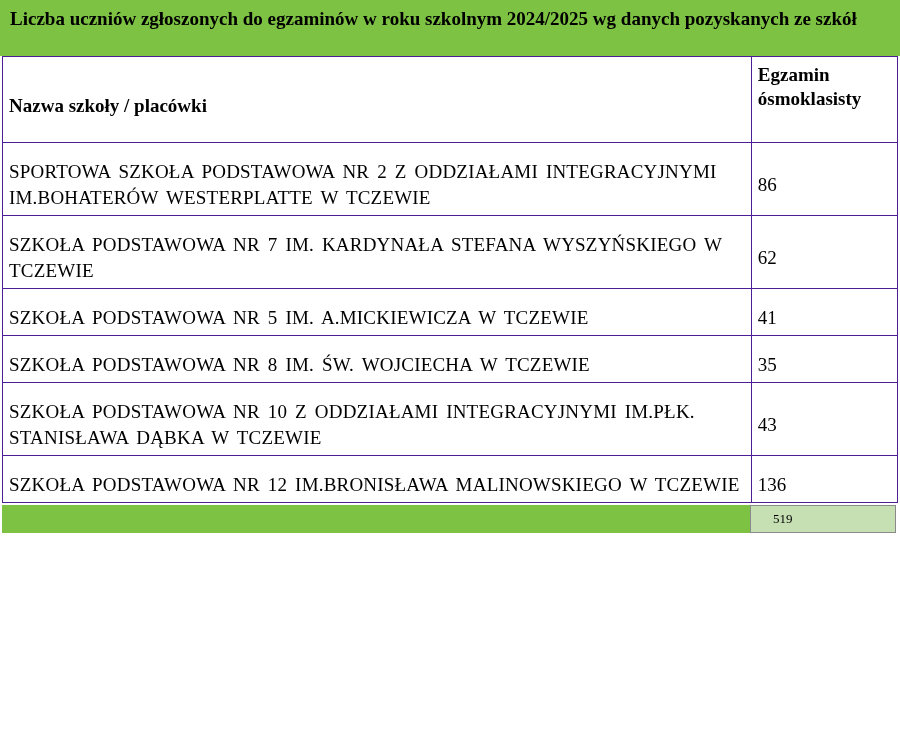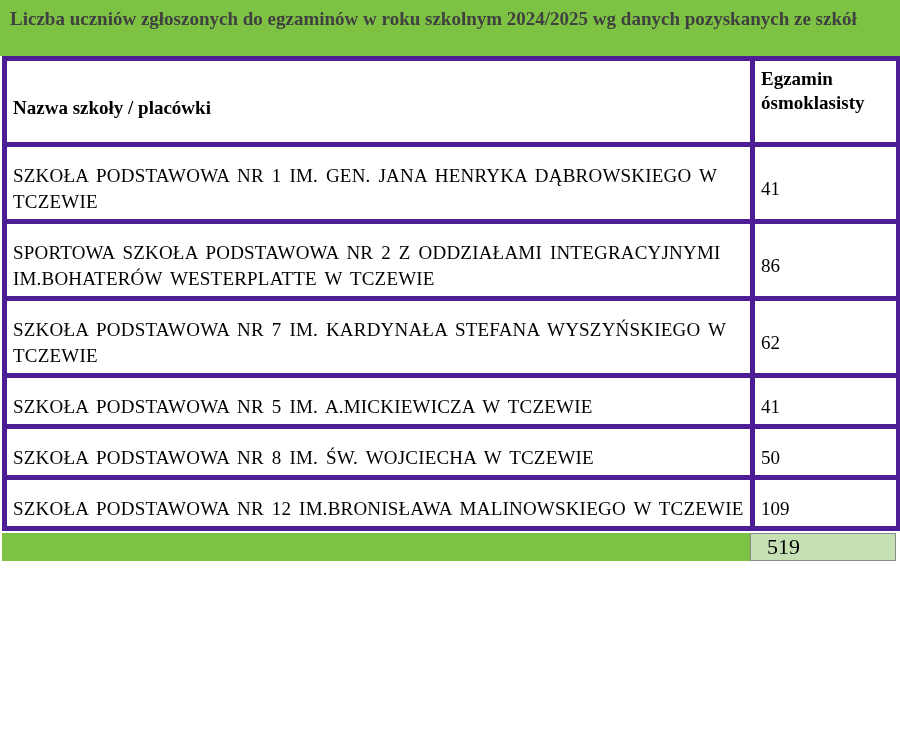--- a/index.html
+++ b/index.html
@@ -18,21 +18,21 @@
   .sheet {
     width: 900px;
     height: 750px;
     box-sizing: border-box;
     position: relative;
   }
 
   
   .title-banner {
     background: #7DC242;
-    color: #404040;
+    color: #000000;
     font-family: "Liberation Serif", serif;
     font-weight: bold;
     font-size: 19px;
     line-height: 25px;
     padding: 6px 8px 8px 10px;
     box-sizing: border-box;
     width: 900px;
     height: 56px;
   }
 
@@ -41,21 +41,21 @@
     border-collapse: collapse;
     table-layout: fixed;
     width: 896px;
     margin-left: 2px;
     border: 1px solid #8a8a8a;
   }
   table.data col.c-name { width: 748px; }
   table.data col.c-val  { width: 146px; }
 
   table.data th, table.data td {
-    border: 5px solid #4c1d95;
+    border: 1px solid #4c1d95;
     vertical-align: middle;
     padding: 16px 6px 4px 6px;
     box-sizing: border-box;
   }
 
   thead th {
     font-family: "Liberation Serif", serif;
     font-weight: bold;
     font-size: 19px;
     line-height: 24px;
@@ -95,23 +95,23 @@
     background: #7DC242;
     border: 1px solid #7DC242;
     box-sizing: border-box;
   }
   .total-value {
     width: 146px;
     background: #C6E0B4;
     border: 1px solid #8a8a8a;
     box-sizing: border-box;
     font-family: "Liberation Serif", serif;
-    font-size: 22px;
+    font-size: 13px;
     line-height: 24px;
-    padding: 1px 16px;
+    padding: 1px 22px;
     text-align: left;
   }
 </style>
 </head>
 <body>
 
 <div class="sheet">
 
   <div class="title-banner">Liczba uczniów zgłoszonych do egzaminów w roku szkolnym 2024/2025 wg danych pozyskanych ze szkół</div>
 
@@ -121,42 +121,42 @@
       <col class="c-val">
     </colgroup>
     <thead>
       <tr>
         <th class="head-name">Nazwa szkoły / placówki</th>
         <th class="head-val">Egzamin ósmoklasisty</th>
       </tr>
     </thead>
     <tbody>
       <tr>
-        <td class="school">SZKOŁA PODSTAWOWA NR 1 IM. GEN. JANA HENRYKA DĄBROWSKIEGO W TCZEWIE</td>
-        <td class="value">41</td>
-      </tr>
-      <tr>
         <td class="school">SPORTOWA SZKOŁA PODSTAWOWA NR 2 Z ODDZIAŁAMI INTEGRACYJNYMI IM.BOHATERÓW WESTERPLATTE W TCZEWIE</td>
         <td class="value">86</td>
       </tr>
       <tr>
         <td class="school">SZKOŁA PODSTAWOWA NR 7 IM. KARDYNAŁA STEFANA WYSZYŃSKIEGO W TCZEWIE</td>
         <td class="value">62</td>
       </tr>
       <tr>
         <td class="school">SZKOŁA PODSTAWOWA NR 5 IM. A.MICKIEWICZA W TCZEWIE</td>
         <td class="value">41</td>
       </tr>
       <tr>
         <td class="school">SZKOŁA PODSTAWOWA NR 8 IM. ŚW. WOJCIECHA W TCZEWIE</td>
-        <td class="value">50</td>
+        <td class="value">35</td>
+      </tr>
+      <tr>
+        <td class="school">SZKOŁA PODSTAWOWA NR 10 Z ODDZIAŁAMI INTEGRACYJNYMI IM.PŁK. STANISŁAWA DĄBKA W TCZEWIE</td>
+        <td class="value">43</td>
       </tr>
       <tr>
         <td class="school">SZKOŁA PODSTAWOWA NR 12 IM.BRONISŁAWA MALINOWSKIEGO W TCZEWIE</td>
-        <td class="value">109</td>
+        <td class="value">136</td>
       </tr>
     </tbody>
   </table>
 
   <div class="total-row">
     <div class="total-blank"></div>
     <div class="total-value">519</div>
   </div>
 
 </div>

